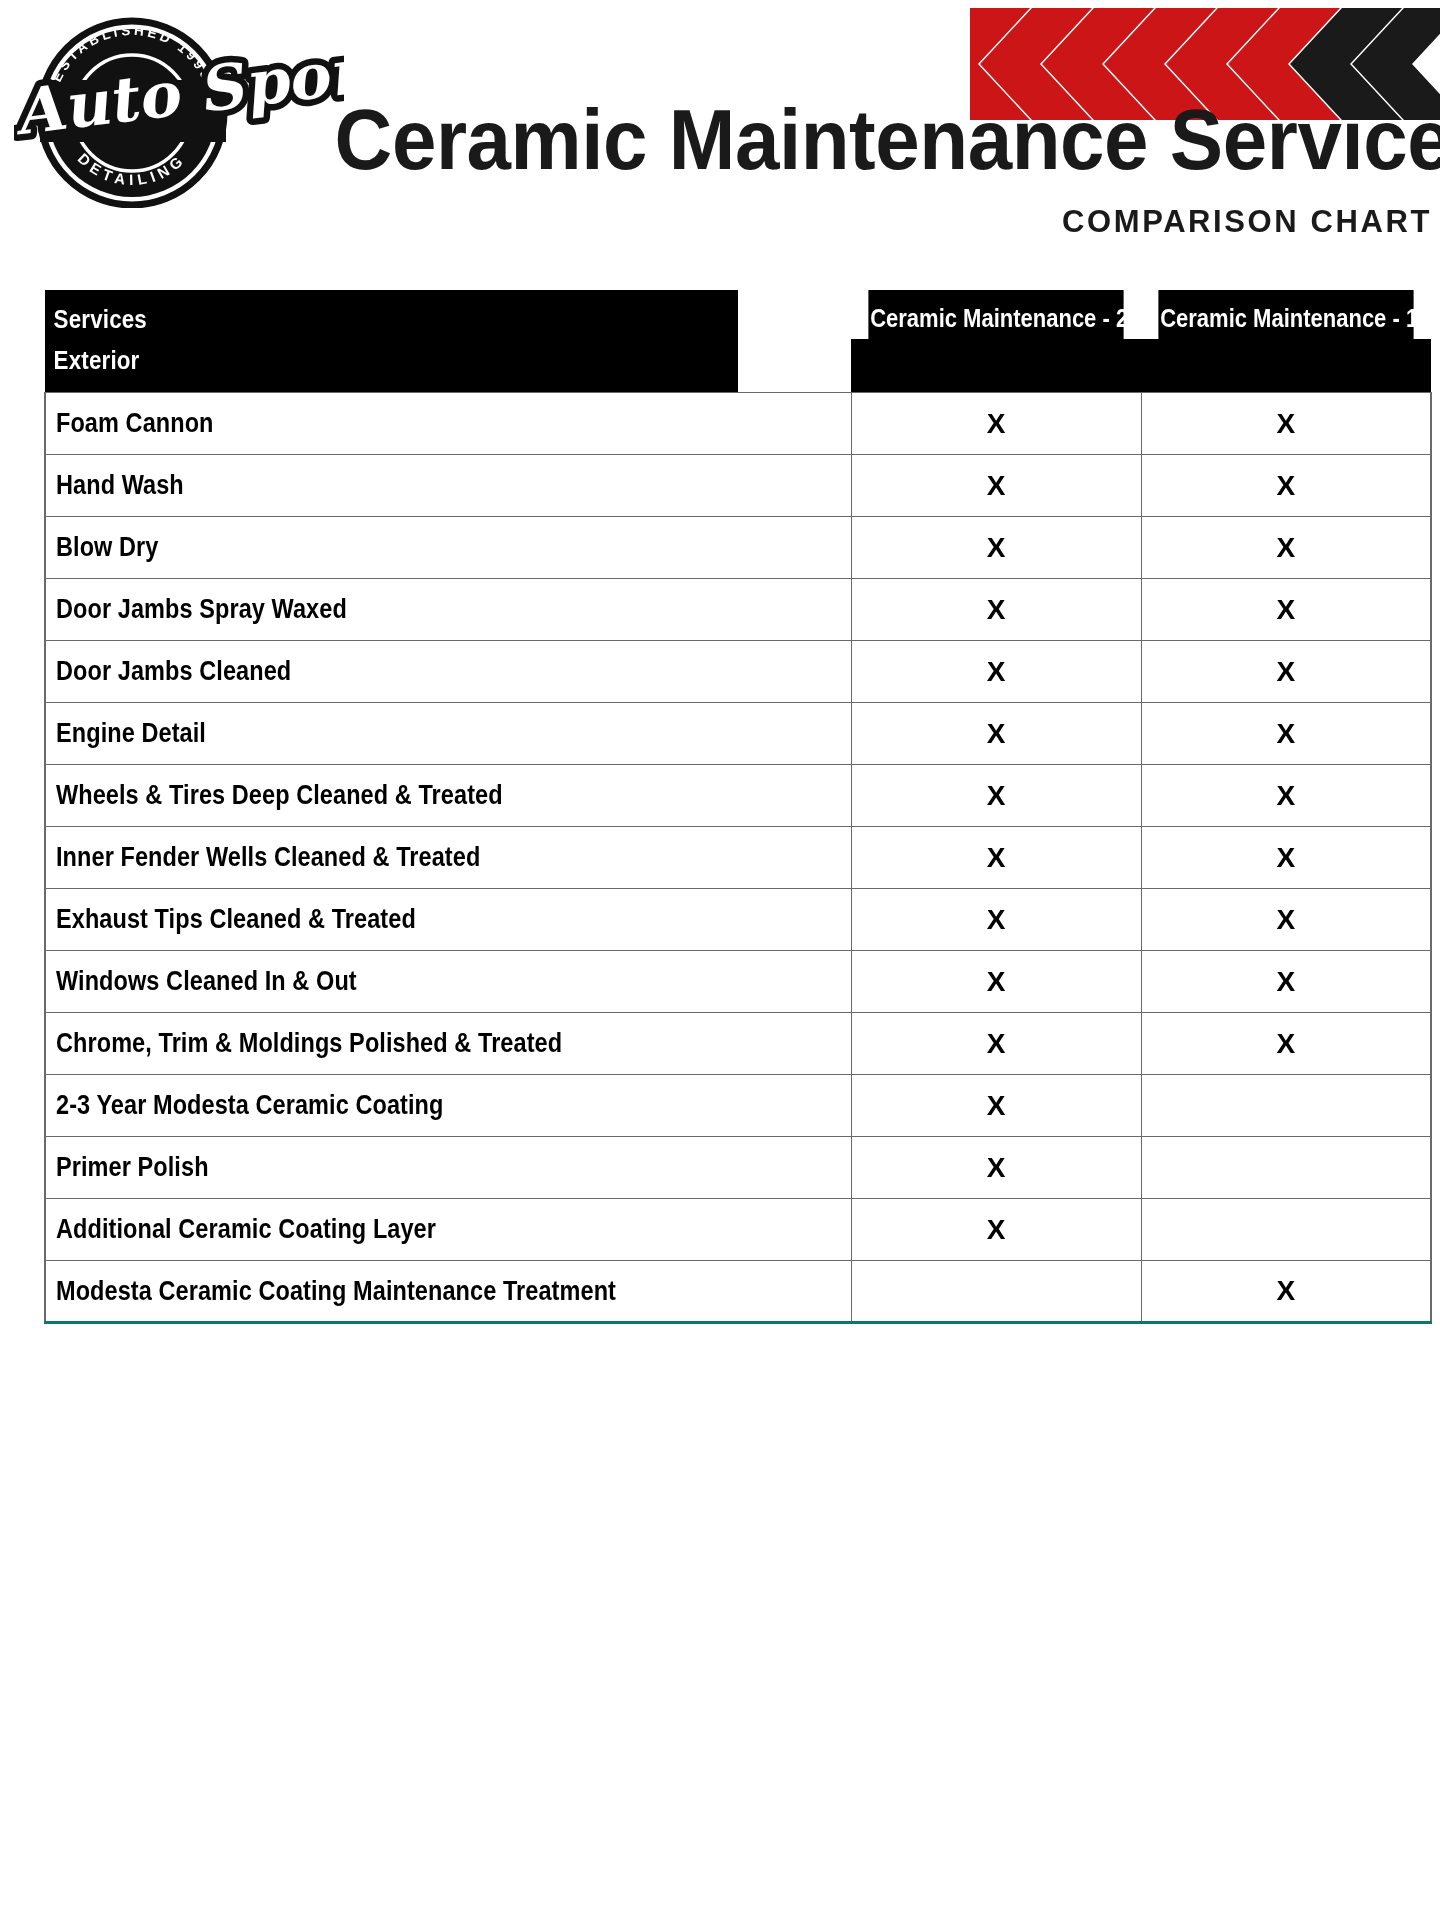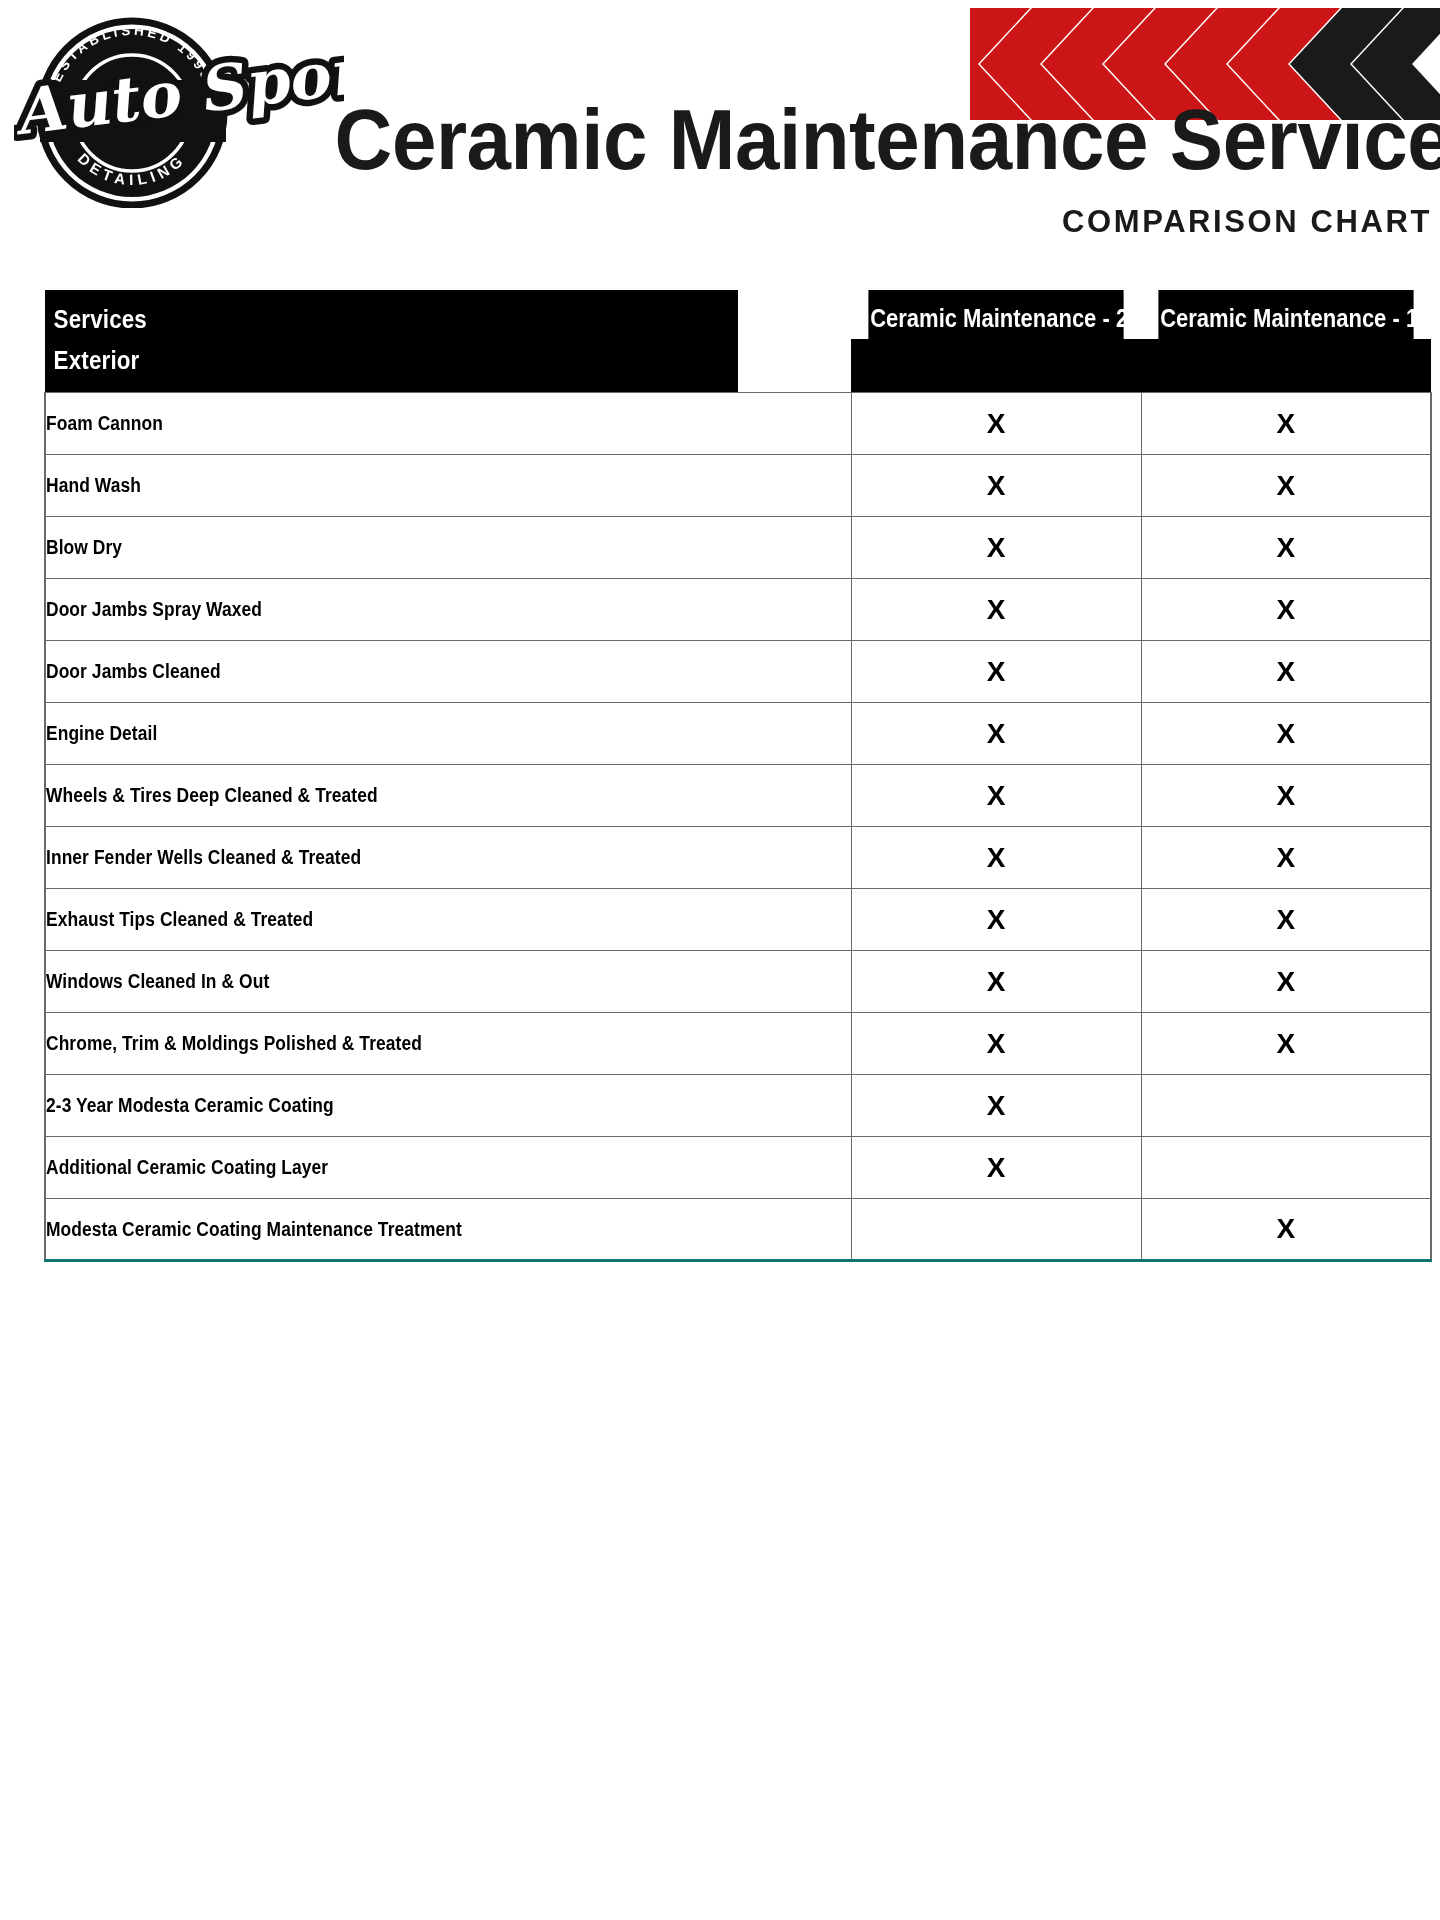--- a/index.html
+++ b/index.html
@@ -120,21 +120,22 @@
     transform-origin: center center;
   }
 
   
   tbody.body-rows tr td {
     border: 1px solid #6a6a6a;
     background: #ffffff;
     height: 62px;
   }
   tbody.body-rows tr td.svc {
-    font-size: 20px;
+    padding-left: 10px;
+    font-size: 27px;
     font-weight: 700;
     color: #000000;
     letter-spacing: 0.1px;
     white-space: nowrap;
     border-left: 2px solid #6a6a6a;
   }
   tbody.body-rows tr td.svc > span {
     display: inline-block;
     transform: scaleX(0.87);
     transform-origin: left center;
@@ -285,20 +286,25 @@
           <td class="svc"><span>Chrome, Trim &amp; Moldings Polished &amp; Treated</span></td>
           <td class="mark">X</td>
           <td class="mark plan-last">X</td>
         </tr>
         <tr>
           <td class="svc"><span>2-3 Year Modesta Ceramic Coating</span></td>
           <td class="mark">X</td>
           <td class="mark plan-last"></td>
         </tr>
         <tr>
+          <td class="svc"><span>Primer Polish</span></td>
+          <td class="mark">X</td>
+          <td class="mark plan-last"></td>
+        </tr>
+        <tr>
           <td class="svc"><span>Additional Ceramic Coating Layer</span></td>
           <td class="mark">X</td>
           <td class="mark plan-last"></td>
         </tr>
         <tr>
           <td class="svc"><span>Modesta Ceramic Coating Maintenance Treatment</span></td>
           <td class="mark"></td>
           <td class="mark plan-last">X</td>
         </tr>
       </tbody>

